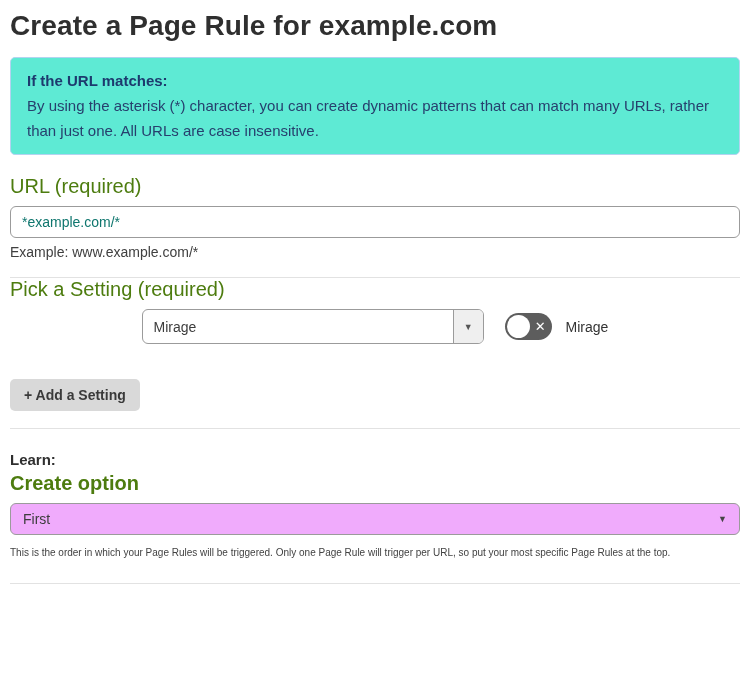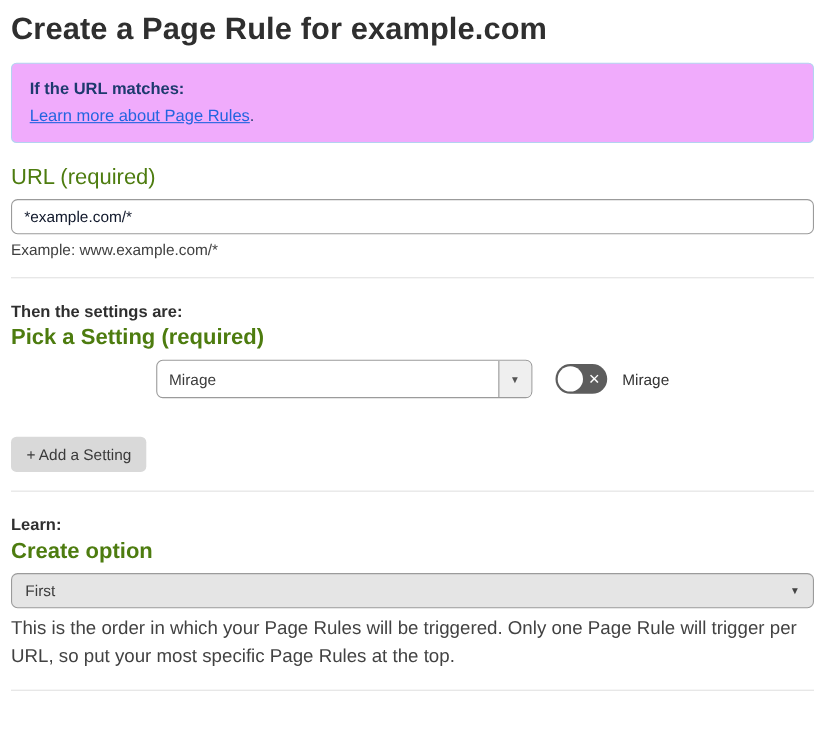--- a/index.html
+++ b/index.html
@@ -16,21 +16,21 @@
   .page-title {
     font-size: 28px;
     font-weight: bold;
     color: #2f2f2f;
     margin: 2px 0 15px 0;
     letter-spacing: 0.1px;
   }
 
   
   .info-box {
-    background: #f0abfc;
+    background: #5eead4;
     border: 1px solid #b3d3f0;
     border-radius: 5px;
     padding: 10px 16px 11px 16px;
     color: #27406e;
     font-size: 15px;
     line-height: 25px;
     margin-bottom: 20px;
   }
   .info-box .info-heading { font-weight: bold; color: #1d3a6e; }
   .info-box a.info-link {
@@ -52,21 +52,21 @@
     margin-top: 6px;
   }
 
   .text-input {
     width: 100%;
     height: 32px;
     border: 1px solid #9b9b9b;
     border-radius: 6px;
     padding: 0 11px;
     font-size: 14px;
-    color: #0f172a;
+    color: #0f766e;
     font-family: "Liberation Sans", "DejaVu Sans", sans-serif;
     background: #ffffff;
     outline: none;
   }
 
   .divider {
     border: none;
     border-top: 1px solid #e2e2e2;
     margin: 17px 0 0 0;
   }
@@ -162,65 +162,64 @@
     font-size: 14.5px;
     font-family: "Liberation Sans", "DejaVu Sans", sans-serif;
     padding: 8px 14px;
     cursor: pointer;
     line-height: 1;
   }
   .btn-gray {
     background: #d9d9d9;
     color: #3a3a3a;
   }
-  .add-setting-btn { margin-top: 35px; font-size: 14px; padding: 9px 14px; }
+  .add-setting-btn { margin-top: 35px; font-size: 14px; padding: 9px 14px; font-weight: bold; }
 
   
   .select-full {
     width: 100%;
     height: 32px;
     border: 1px solid #9b9b9b;
     border-radius: 6px;
-    background: #e5e5e5;
+    background: #f0abfc;
     display: flex;
     align-items: center;
     padding: 0 12px;
     font-size: 14px;
     color: #3c3c3c;
     cursor: pointer;
   }
   .select-full .select-value { flex: 1; }
   .select-full .select-caret { font-size: 9px; color: #444444; }
 
   .order-helper {
-    font-size: 17px;
+    font-size: 10px;
     color: #424242;
     line-height: 26px;
     margin-top: 5px;
   }
 </style>
 </head>
 <body>
 
 <div class="container">
 
   <h1 class="page-title">Create a Page Rule for example.com</h1>
 
   <div class="info-box">
     <div class="info-heading">If the URL matches:</div>
-    <div><a class="info-link">Learn more about Page Rules</a><span class="info-link-suffix">.</span></div>
+    <div class="info-body">By using the asterisk (*) character, you can create dynamic patterns that can match many URLs, rather than just one. All URLs are case insensitive.</div>
   </div>
 
   <div class="field-label">URL (required)</div>
   <input class="text-input" type="text" value="*example.com/*" style="">
   <div class="field-helper">Example: www.example.com/*</div>
 
   <hr class="divider">
 
-  <div class="section-heading">Then the settings are:</div>
 
   <div class="field-label">Pick a Setting (required)</div>
 
   <div class="setting-row">
     <div class="combobox">
       <div class="combobox-value">Mirage</div>
       <div class="combobox-arrow">▼</div>
     </div>
     <div class="toggle">
       <span class="toggle-knob"></span>

